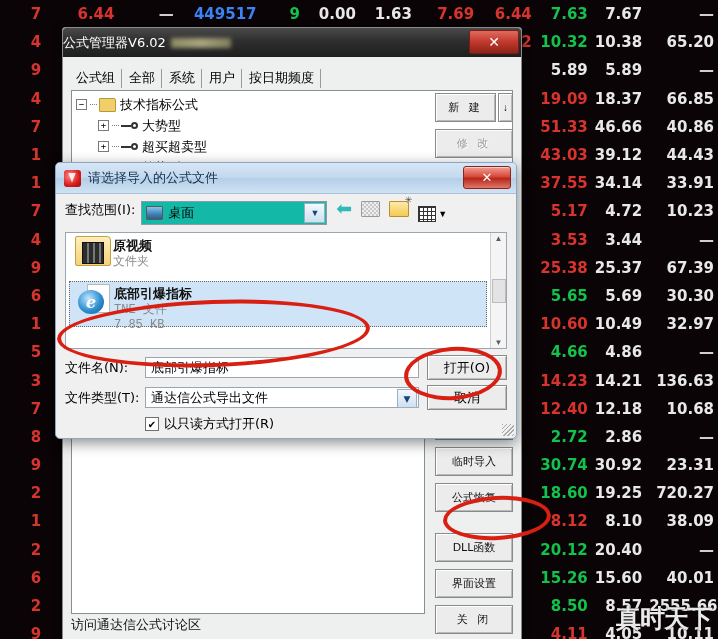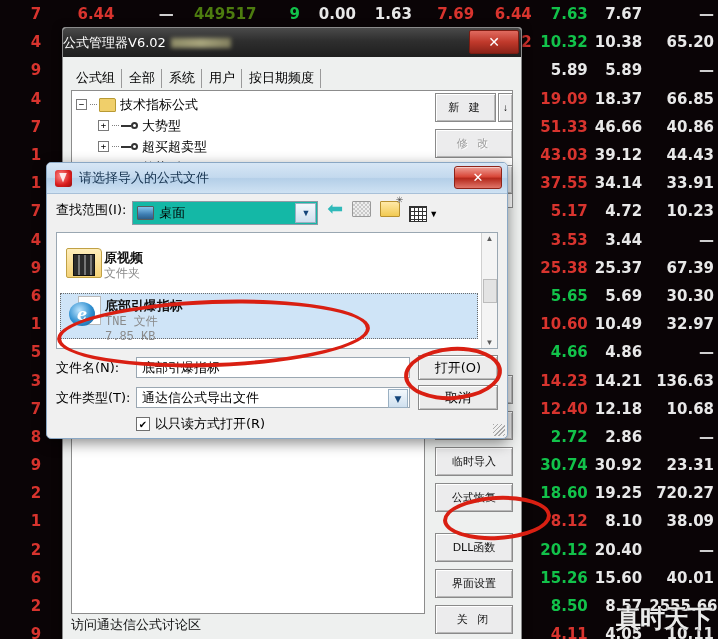--- a/index.html
+++ b/index.html
@@ -30,21 +30,21 @@
   .c5{width:62px;}
   .c6{width:62px;}
   .c7{width:70px;}
   .c8{width:64px; }
   .c9{width:62px;}
   .c10{width:60px;}
   .c11{width:82px; padding-right:4px;}
   .up   {color:#d8342e;}
   .down {color:#12c24a;}
   .flat {color:#e8e8e8;}
-  .yellow{color:#4d7c0f;}
+  .yellow{color:#3b82f6;}
   .dash {color:#cfcfcf;}
 
   
   #watermark{
     position:absolute;right:6px;bottom:4px;
     font-size:25px;font-weight:bold;color:#e9e9e9;
     font-family:"DejaVu Sans",sans-serif;
     letter-spacing:-1px;
     text-shadow:0 0 1px #000;
     pointer-events:none;
@@ -165,21 +165,21 @@
     flex:1;margin-right:88px;
   }
   #fm-status{
     height:22px;display:flex;align-items:center;
     font-size:13px;font-family:"DejaVu Sans",sans-serif;color:#111;
     margin-right:88px;
   }
 
   
   #file-dialog{
-    position:absolute;left:46px;top:162px;width:460px;height:275px;
+    position:absolute;left:55px;top:162px;width:460px;height:275px;
     background:#f0f0f0;
     border:1px solid #8aa7c4;
     border-radius:5px;
     box-shadow:0 4px 14px rgba(0,0,0,.45);
     display:flex;flex-direction:column;
     overflow:hidden;
   }
   #fd-titlebar{
     height:30px;
     background:linear-gradient(to bottom,#d7e6f5 0%,#c3d9ee 48%,#b4cfe8 52%,#cfe2f3 100%);
@@ -238,21 +238,21 @@
   #fd-viewmenu{display:flex;align-items:center;}
   #fd-viewicon{width:16px;height:14px;border:1px solid #333;background:#fff;
      background-image:linear-gradient(#333 1px,transparent 1px),linear-gradient(90deg,#333 1px,transparent 1px);
      background-size:4px 4px;}
   #fd-viewarrow{font-size:9px;margin-left:2px;}
 
   #fd-filelist{
     border:1px solid #9aa7b2;background:#fff;height:115px;
     position:relative;overflow:hidden;display:flex;
   }
-  #fd-filelist-inner{flex:1;position:relative;padding-top:12px;}
+  #fd-filelist-inner{flex:1;position:relative;padding-top:0;}
   .fd-item{
     display:flex;align-items:flex-start;padding:2px 4px;margin:1px 3px;
     height:46px;box-sizing:border-box;
   }
   .fd-item.selected{background:#cfe4f7;border:1px dotted #6b6b6b;}
   .fd-item-icon{width:40px;flex:none;display:flex;align-items:center;justify-content:center;}
   .folder-glyph{
     width:34px;height:28px;background:linear-gradient(to bottom,#ffeebc,#f5d277);
     border:1px solid #c0a145;border-radius:2px 4px 2px 2px;position:relative;
   }

